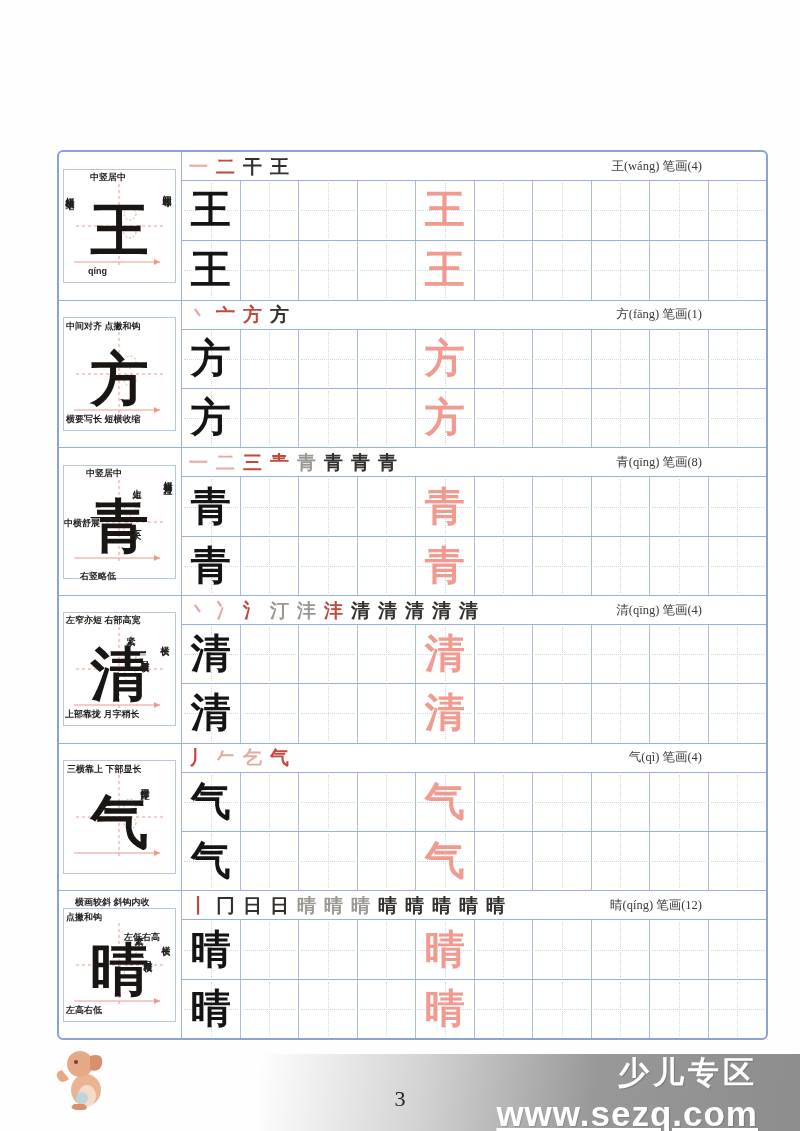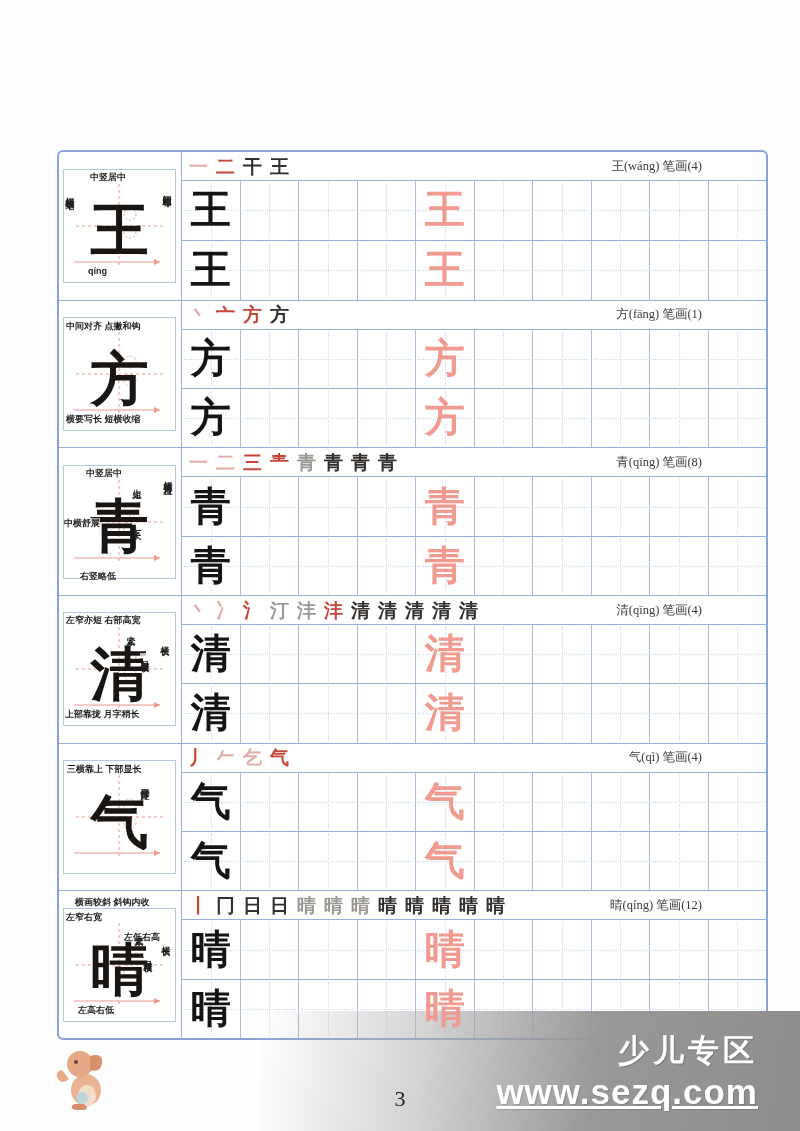--- a/index.html
+++ b/index.html
@@ -35,21 +35,21 @@
   .cell:last-child{border-right:none;}
   .cell::before{content:"";position:absolute;left:50%;top:2px;bottom:2px;
                 border-left:1px dotted #ccd8ef;}
   .cell::after{content:"";position:absolute;top:50%;left:2px;right:2px;
                border-top:1px dotted #ccd8ef;}
   .cell-char{position:absolute;left:50%;top:50%;transform:translate(-50%,-50%);
              font-size:40px;font-weight:bold;line-height:1;z-index:2;}
   .ink{color:#141414;}
   .pink{color:#f09a90;}
   
-  .wm{position:absolute;right:0;bottom:0;width:540px;height:120px;box-sizing:border-box;
+  .wm{position:absolute;right:0;bottom:0;width:540px;height:77px;box-sizing:border-box;
       background:linear-gradient(97deg,rgba(255,255,255,0) 0%,rgba(176,176,176,.55) 30%,#989898 62%,#8d8d8d 100%);
       display:flex;flex-direction:column;justify-content:center;align-items:flex-end;
       padding-right:42px;}
   .wm-cn{font-size:31px;font-weight:900;color:#fff;letter-spacing:4px;
          font-family:"Liberation Sans","DejaVu Sans",sans-serif;
          text-shadow:1px 1px 1px rgba(0,0,0,.18);}
   .wm-url{font-size:35px;font-weight:bold;color:#fff;letter-spacing:1px;
           font-family:"Liberation Sans","DejaVu Sans",sans-serif;
           text-shadow:1px 1px 1px rgba(0,0,0,.15);text-decoration:underline;}
   .page-num{position:absolute;left:0;top:1086px;width:800px;text-align:center;
@@ -393,26 +393,26 @@
         <div class="guide-box">
           <svg class="red-guides" viewBox="0 0 111 112">
             <line x1="55" y1="14" x2="55" y2="98" stroke="#e05545" stroke-width="1" stroke-dasharray="3,3"></line>
             <line x1="12" y1="56" x2="99" y2="56" stroke="#e05545" stroke-width="1" stroke-dasharray="3,3"></line>
             <circle cx="66" cy="44" r="6" fill="none" stroke="#e05545" stroke-width="1" stroke-dasharray="2,2"></circle>
             <circle cx="66" cy="62" r="6" fill="none" stroke="#e05545" stroke-width="1" stroke-dasharray="2,2"></circle>
             <line x1="10" y1="92" x2="96" y2="92" stroke="#e05545" stroke-width="1.2"></line>
             <path d="M96 92 l-6 -3 v6 z" fill="#e05545"></path>
           </svg>
           <span class="big-char">晴</span>
-        <span class="note" style="left: 2px; top: 3px;">左窄右宽</span>
+        <span class="note" style="left: 2px; top: 3px;">点撇和钩</span>
             <span class="note" style="left: 60px; top: 3px; margin-top: 20px;">左低右高</span>
             <span class="note v" style="left: 70px; top: 20px;">上紧</span>
             <span class="note v" style="left: 97px; top: 30px;">横长</span>
             <span class="note v" style="left: 79px; top: 44px;">月对短横</span>
-            <span class="note" style="left: 14px; top: 96px;">左高右低</span>
+            <span class="note" style="left: 2px; top: 96px;">左高右低</span>
           </div>
       </div>
       <div class="right-col">
         <div class="hdr">
           <span class="steps">
               <span class="step" style="color: rgb(197, 71, 58);">丨</span>
               <span class="step" style="color: rgb(50, 47, 44);">冂</span>
               <span class="step" style="color: rgb(50, 47, 44);">日</span>
               <span class="step" style="color: rgb(50, 47, 44);">日</span>
               <span class="step" style="color: rgb(155, 152, 147);">晴</span>

